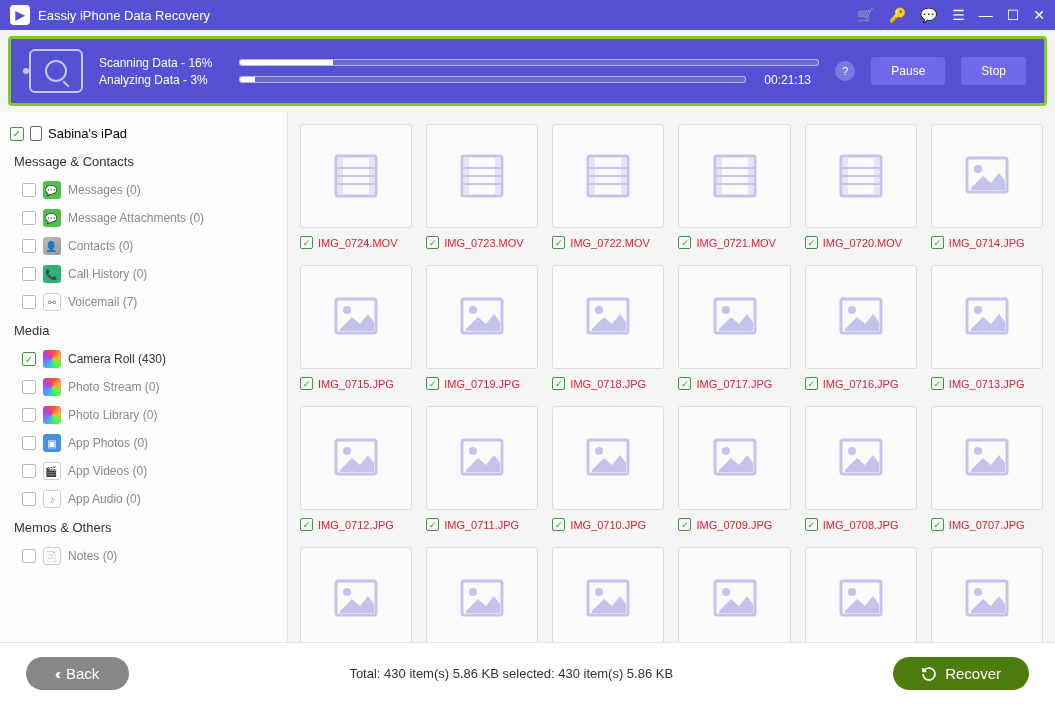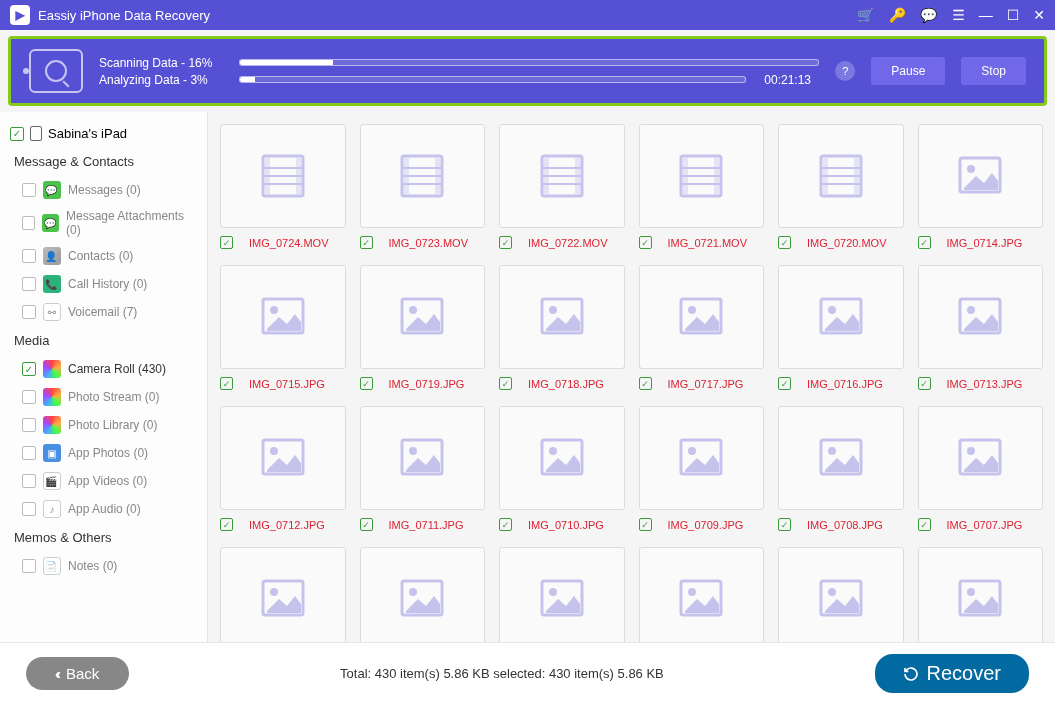--- a/index.html
+++ b/index.html
@@ -19,21 +19,21 @@
 .progress-block { flex: 1; color: #fff; font-size: 12px; }
 .progress-row { display: flex; align-items: center; gap: 10px; margin: 3px 0; }
 .progress-label { width: 130px; white-space: nowrap; }
 .progress-bar { flex: 1; height: 7px; background: rgba(255,255,255,0.15); border: 1px solid rgba(255,255,255,0.5); border-radius: 3px; position: relative; overflow: hidden; }
 .progress-fill { height: 100%; background: #fff; }
 .time { color: #fff; font-size: 12px; margin-left: 8px; min-width: 55px; }
 .help-icon { width: 20px; height: 20px; border-radius: 50%; background: #7b78e0; color:#fff; font-size: 11px; display:flex; align-items:center; justify-content:center; }
 .hdr-btn { background: #7068e8; color: #fff; border: none; padding: 7px 20px; font-size: 12px; border-radius: 3px; cursor: pointer; }
 
 .main { display: flex; height: 530px; }
-.sidebar { width: 208px; background: #fdfdfd; border-right: 1px solid #e6e6e6; overflow-y: scroll; padding: 8px 0; }
+.sidebar { width: 288px; background: #fdfdfd; border-right: 1px solid #e6e6e6; overflow-y: scroll; padding: 8px 0; }
 .sidebar::-webkit-scrollbar { width: 14px; }
 .sidebar::-webkit-scrollbar-thumb { background: #c0c0c0; border-radius: 7px; border: 3px solid #fdfdfd; }
 .sidebar::-webkit-scrollbar-track { background: #f0f0f0; }
 
 .device-row { padding: 6px 10px; font-size: 13px; display:flex; align-items:center; gap:6px; }
 .section-hdr { padding: 7px 14px; font-size: 13px; color: #333; }
 .cat-item { padding: 5px 14px 5px 22px; display: flex; align-items: center; gap: 7px; font-size: 12px; color: #888; cursor: pointer; }
 .cat-item.active { color: #333; }
 .cat-item .chk { width: 14px; height: 14px; border: 1px solid #bbb; border-radius: 2px; display: inline-flex; align-items:center; justify-content:center; font-size:10px; color:#3a9b3a; background:#fff; }
 .cat-item.active .chk { border-color: #3a9b3a; }
@@ -49,27 +49,27 @@
 
 .content { flex: 1; overflow-y: scroll; padding: 12px; }
 .content::-webkit-scrollbar { width: 14px; }
 .content::-webkit-scrollbar-thumb { background: #c0c0c0; border-radius: 7px; border: 3px solid #fff; }
 .content::-webkit-scrollbar-track { background: #f0f0f0; }
 
 .grid { display: grid; grid-template-columns: repeat(6, 1fr); gap: 16px 14px; }
 .thumb-cell { }
 .thumb { height: 104px; border: 1px solid #dcdcdc; border-radius: 3px; display:flex; align-items:center; justify-content:center; background:#fafafa; }
 .thumb svg { opacity: 0.55; }
-.thumb-label-row { display:flex; align-items:center; gap:16px; margin-top: 8px; font-size: 11px; color: #d23; }
+.thumb-label-row { display:flex; align-items:center; gap:5px; margin-top: 8px; font-size: 11px; color: #d23; }
 .thumb-chk { width:13px; height:13px; border:1.5px solid #3a9b3a; border-radius:2px; display:inline-flex; align-items:center; justify-content:center; font-size:9px; color:#3a9b3a; }
 
 .footer { height: 62px; background: #fff; border-top:1px solid #e6e6e6; display:flex; align-items:center; padding: 0 26px; gap: 20px; }
 .back-btn { background:#878787; color:#fff; border:none; border-radius: 18px; padding: 8px 30px; font-size:15px; display:flex; align-items:flex-end; gap:10px; cursor:pointer; }
 .footer .stats { flex:1; text-align:center; font-size:13px; color:#333; }
-.recover-btn { background:#0369a1; color:#fff; border:none; border-radius:18px; padding:8px 28px; font-size:20px; display:flex; align-items:center; gap:8px; cursor:pointer; }
+.recover-btn { background:#4d7c0f; color:#fff; border:none; border-radius:18px; padding:8px 28px; font-size:15px; display:flex; align-items:center; gap:8px; cursor:pointer; }
 .recover-btn svg { width:16px; height:16px; }
 
 .checkmark::before { content:"✓"; }
 
 </style>
 </head>
 <body>
 
 <div class="titlebar">
   <div class="logo">▶</div>

